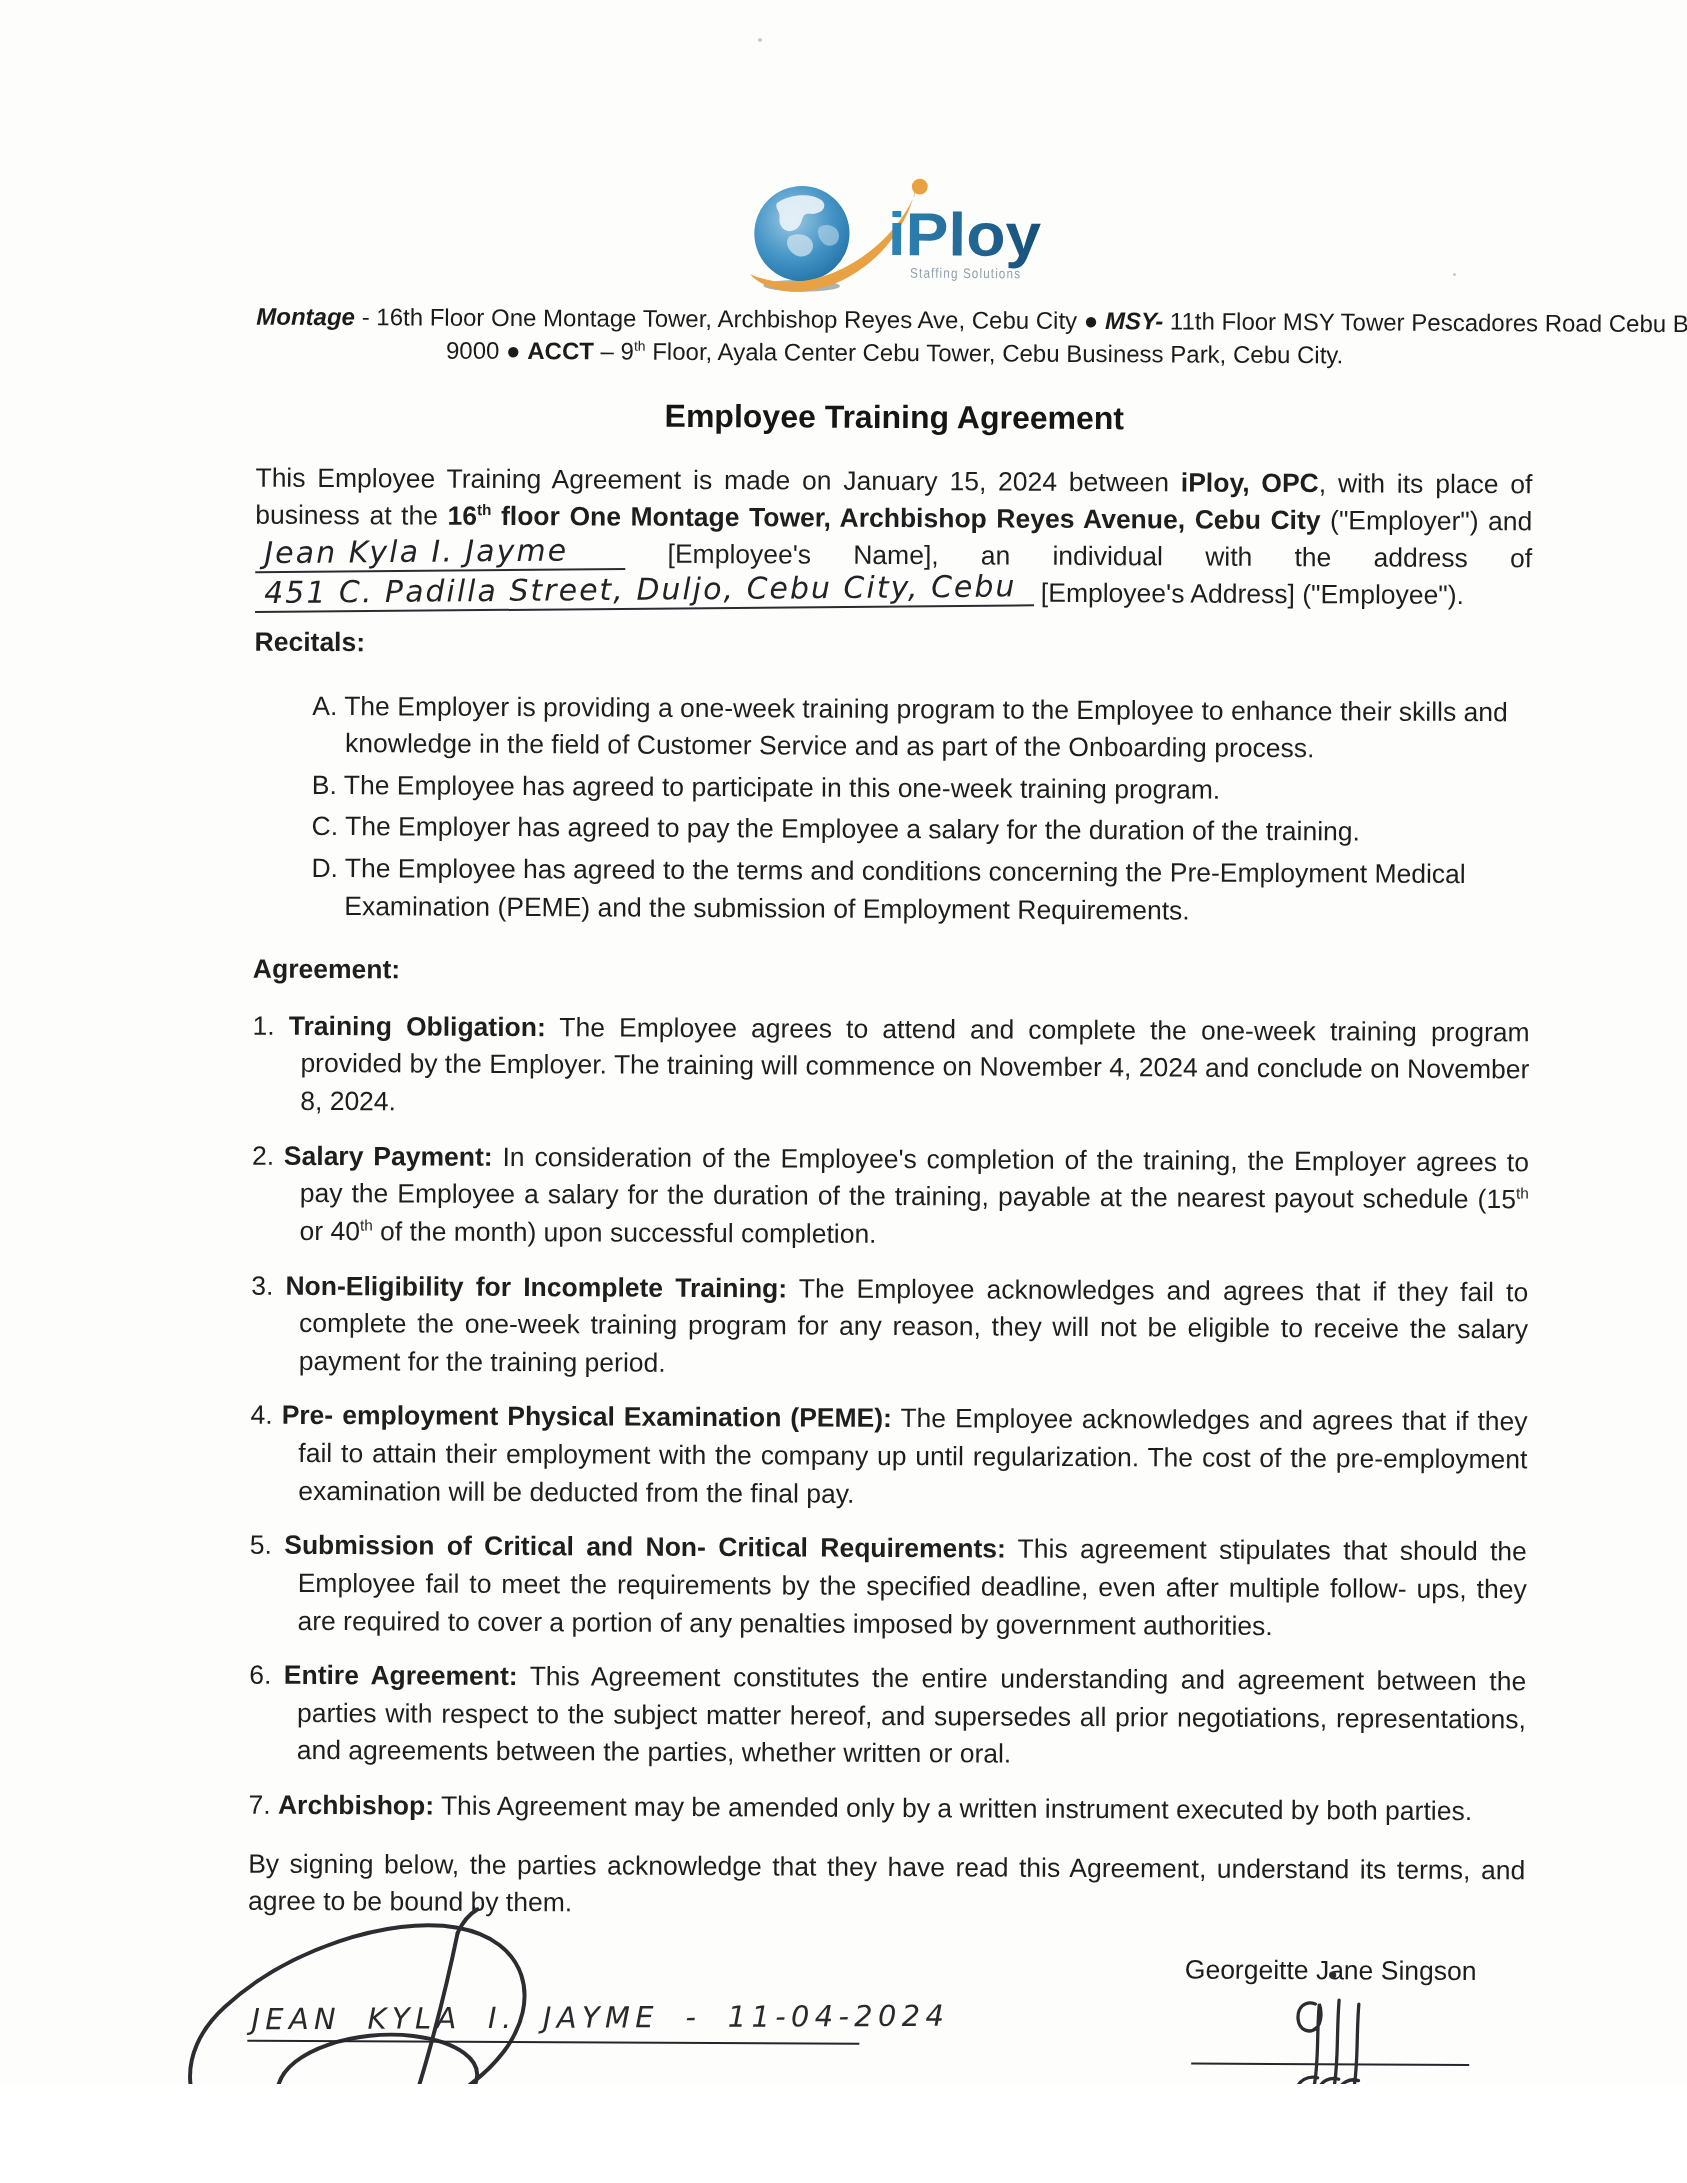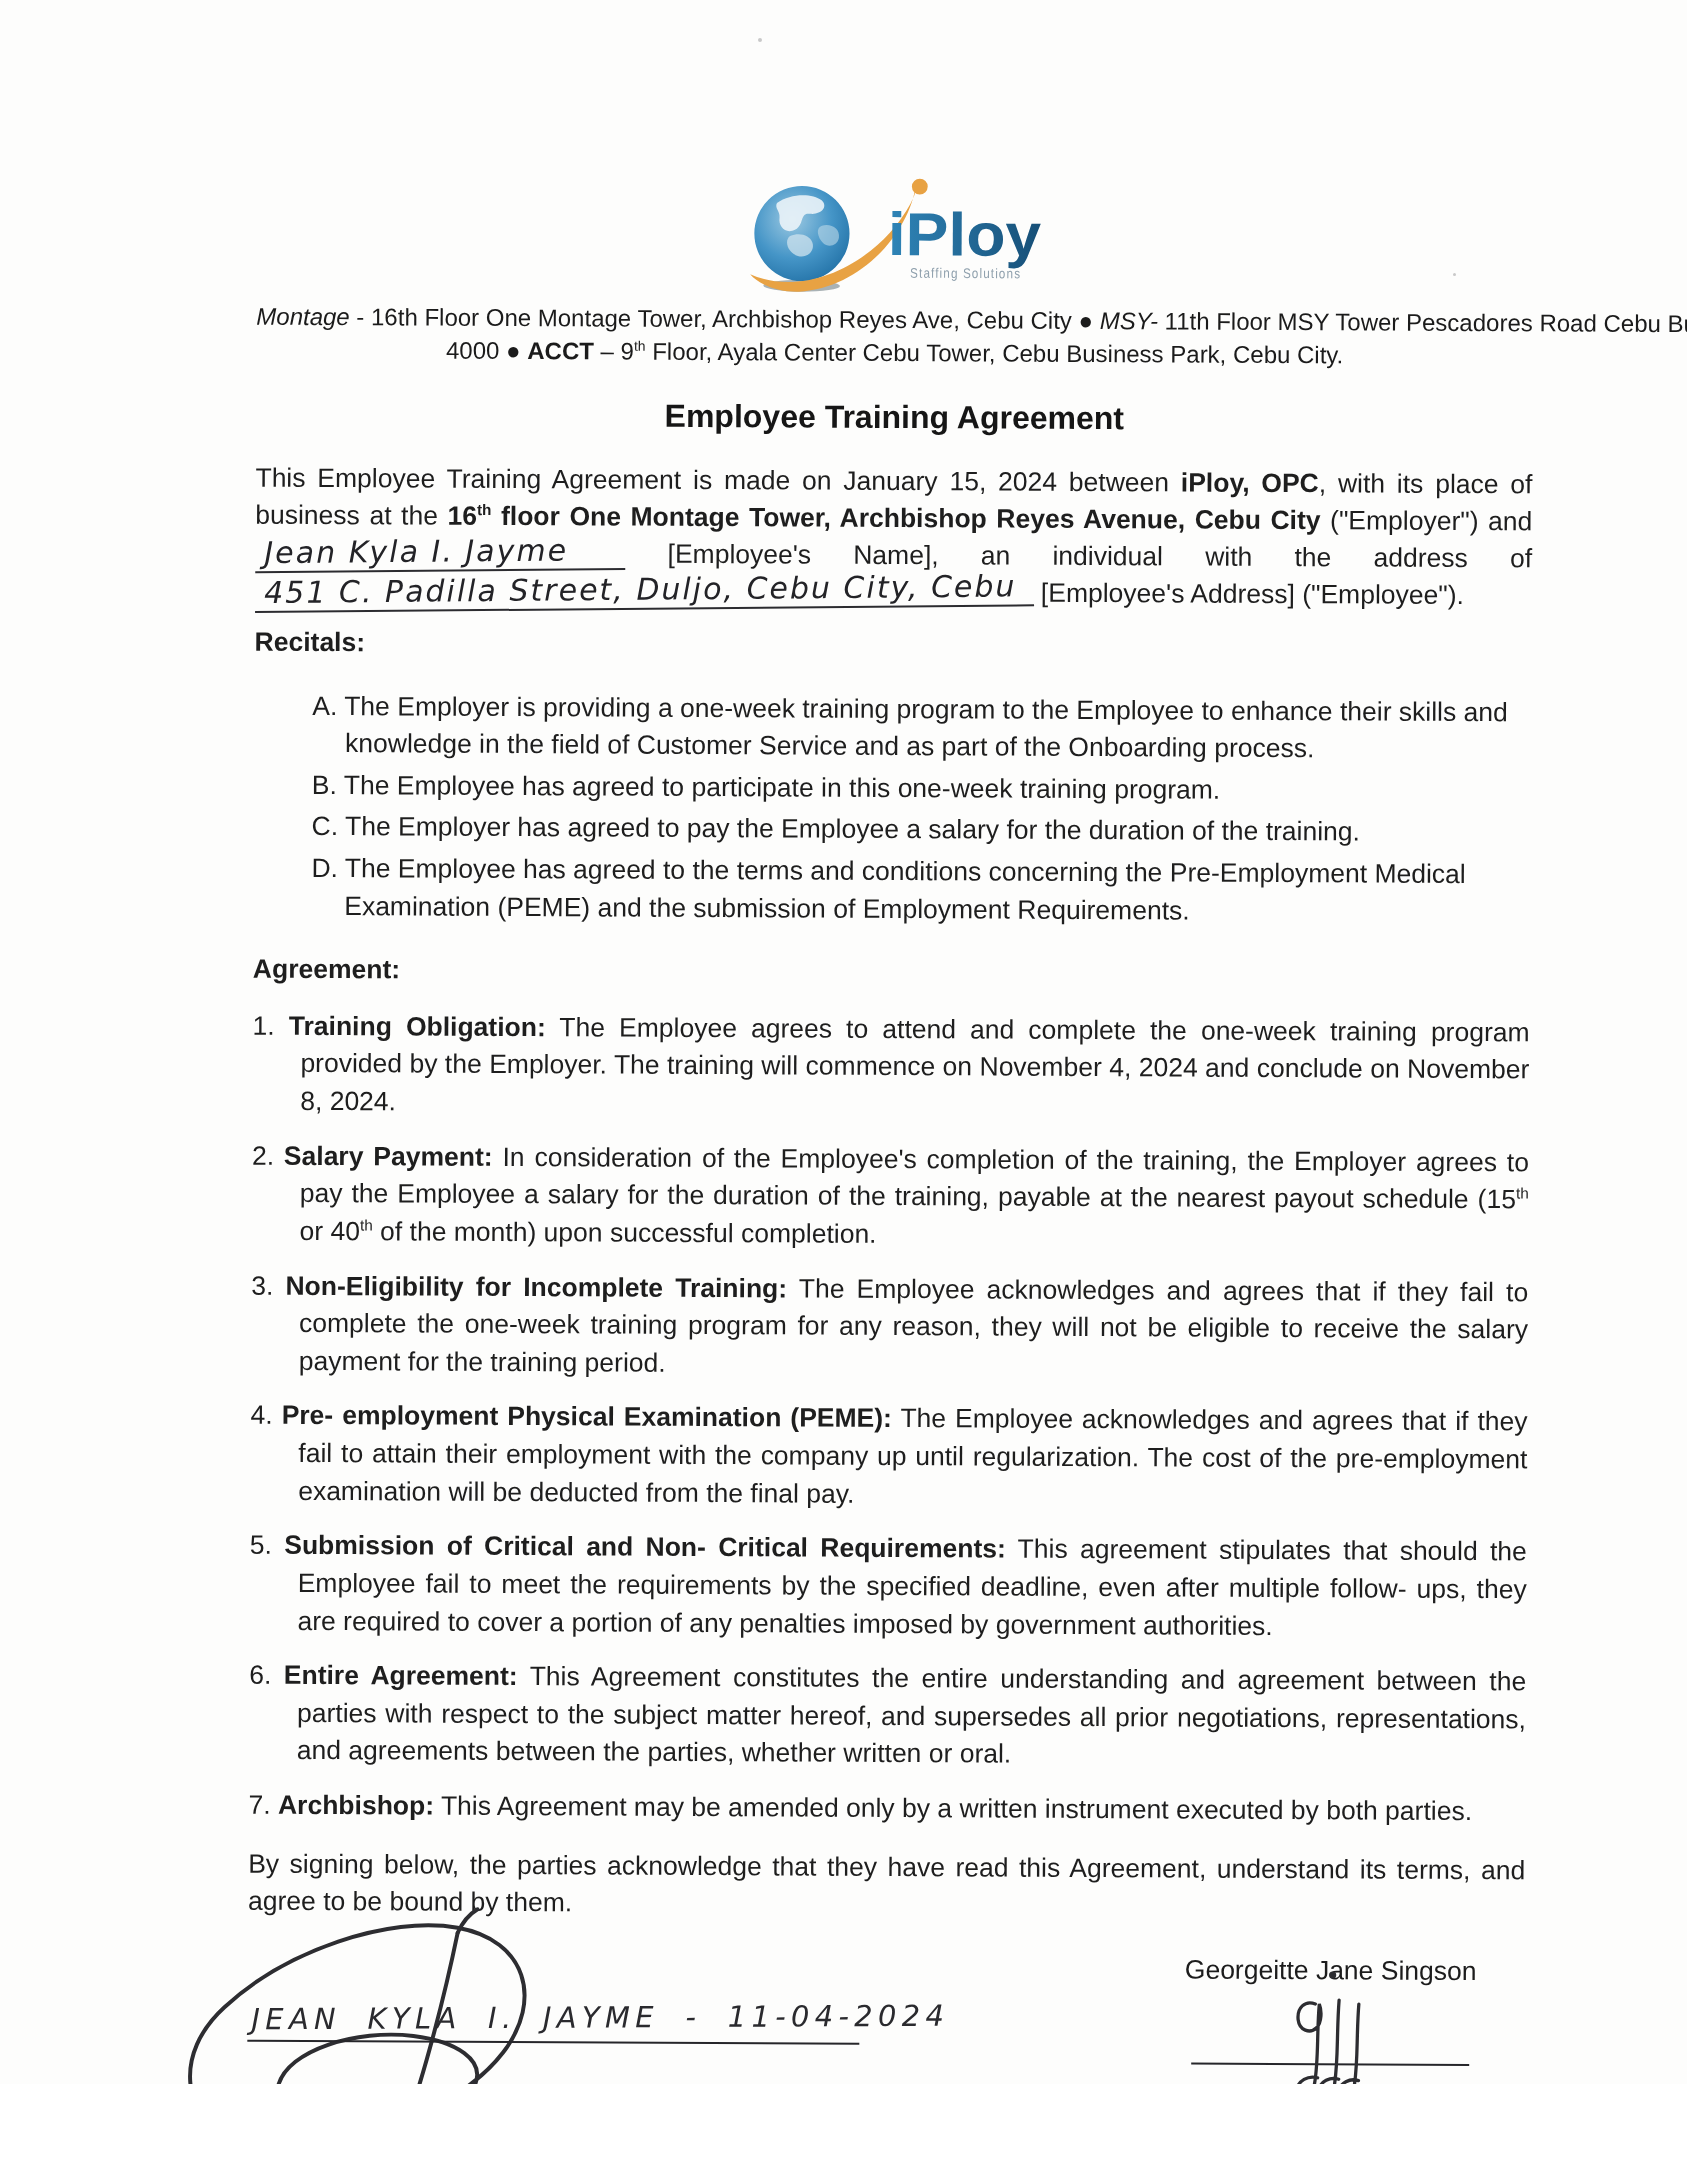--- a/index.html
+++ b/index.html
@@ -4,21 +4,21 @@
 <style>
   html,body{margin:0;padding:0;background:#ffffff;}
   .page{position:relative;width:1687px;height:2084px;background:#fdfdfc;overflow:hidden;
         font-family:"Liberation Sans",sans-serif;color:#1e1e1e;}
   .content{position:absolute;left:258px;top:0;width:1277px;transform:rotate(0.3deg);transform-origin:50% 0;}
 
   
   .logo{margin:177px auto 0;width:304px;height:118px;position:relative;}
   .addr{margin-top:8px;text-align:center;font-size:24px;line-height:1.38;color:#1b1b1b;}
   .addr .line{white-space:nowrap;}
-  .bi{font-weight:normal;font-style:italic;}
+  .bi{font-weight:bold;font-style:italic;}
   .b{font-weight:bold;}
   sup{font-size:58%;vertical-align:super;line-height:0;}
 
   .title{margin-top:30px;text-align:center;font-weight:bold;font-size:32px;color:#161616;}
 
   
   .intro{margin-top:26.5px;font-size:26.5px;line-height:1.40;text-align:justify;}
   .hw{font-family:"DejaVu Sans",sans-serif;font-style:italic;color:#232327;display:inline-block;
       border-bottom:2px solid #2c2c30;transform:rotate(-0.8deg);padding:0 17px 1.3px 9.3px;
       font-size:30px;letter-spacing:2px;line-height:1.12;}
@@ -81,21 +81,21 @@
         <path d="M 118,74 C 132,70 146,78 144,92 C 142,104 128,108 120,100 C 112,92 108,78 118,74 Z" fill="#bcd8e8" opacity="0.6"></path>
         <path d="M 10,148 C 96,186 206,126 252,40 C 258,28 262,18 260,12 C 250,84 178,168 84,174 C 52,175 24,164 10,148 Z" fill="#e8a243"></path>
         <circle cx="266" cy="14" r="12" fill="#e8a243"></circle>
         <text x="218" y="118" font-family="Liberation Sans, sans-serif" font-weight="bold" font-size="92" fill="url(#tblue)" textLength="232" lengthAdjust="spacingAndGlyphs">iPloy</text>
         <text x="252" y="152" font-family="Liberation Sans, sans-serif" font-size="21" letter-spacing="2" fill="#8fa0ad" textLength="168" lengthAdjust="spacingAndGlyphs">Staffing Solutions</text>
       </svg>
     </div>
 
     <div class="addr">
       <div class="line"><span class="bi">Montage</span><span> - 16th Floor One Montage Tower, Archbishop Reyes Ave, Cebu City ● </span><span class="bi">MSY-</span><span> 11th Floor MSY Tower Pescadores Road Cebu Business Park, Cebu City</span></div>
-      <div class="line"><span>4000 ● </span><span class="b">ACCT</span><span> – 9</span><sup>th</sup><span> Floor, Ayala Center Cebu Tower, Cebu Business Park, Cebu City.</span></div>
+      <div class="line"><span>9000 ● </span><span class="b">ACCT</span><span> – 9</span><sup>th</sup><span> Floor, Ayala Center Cebu Tower, Cebu Business Park, Cebu City.</span></div>
     </div>
 
     <div class="title">Employee Training Agreement</div>
 
     <div class="intro"><span>This Employee Training Agreement is made on January 15, 2024 between </span><span class="b">iPloy, OPC</span><span>, with its place of business at the </span><span class="b">16</span><b><sup>th</sup></b><span class="b"> floor One Montage Tower, Archbishop Reyes Avenue, Cebu City </span><span>("Employer") and </span><span class="hw hw-name">Jean Kyla I. Jayme</span><span> [Employee's Name], an individual with the address of </span><span class="hw hw-addr">451 C. Padilla Street, Duljo, Cebu City, Cebu</span><span> [Employee's Address] ("Employee").</span></div>
 
     <div class="sec-head">Recitals:</div>
     <div class="rec-list">
       <div class="rec-item"><span>A.</span><span> The Employer is providing a one-week training program to the Employee to enhance their skills and knowledge in the field of Customer Service and as part of the Onboarding process.</span></div>
       <div class="rec-item"><span>B.</span><span> The Employee has agreed to participate in this one-week training program.</span></div>

